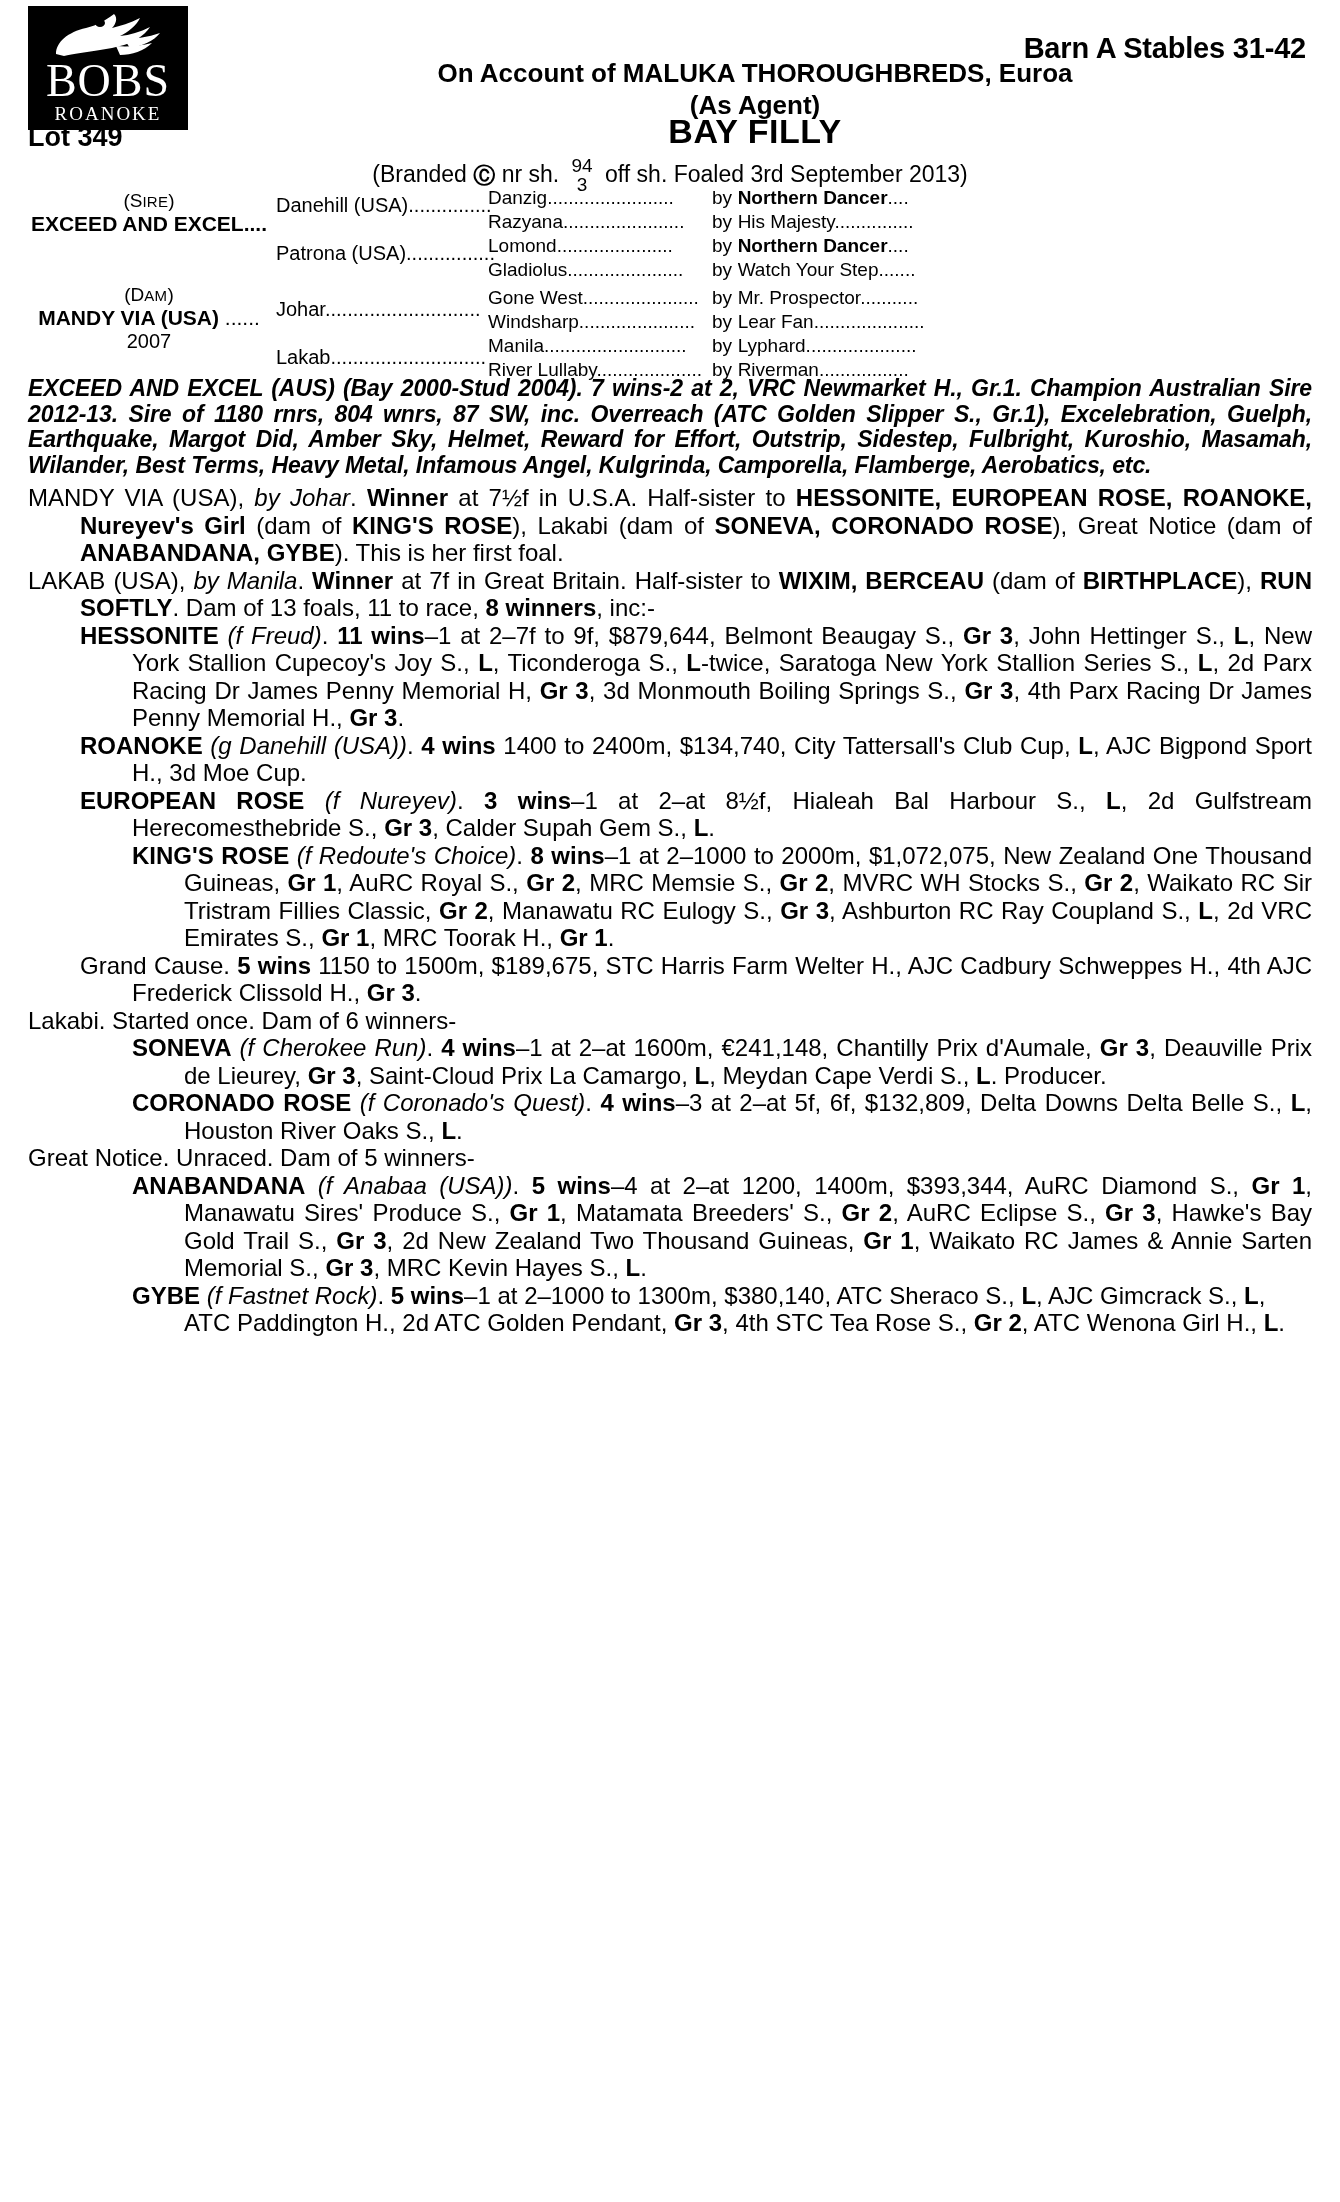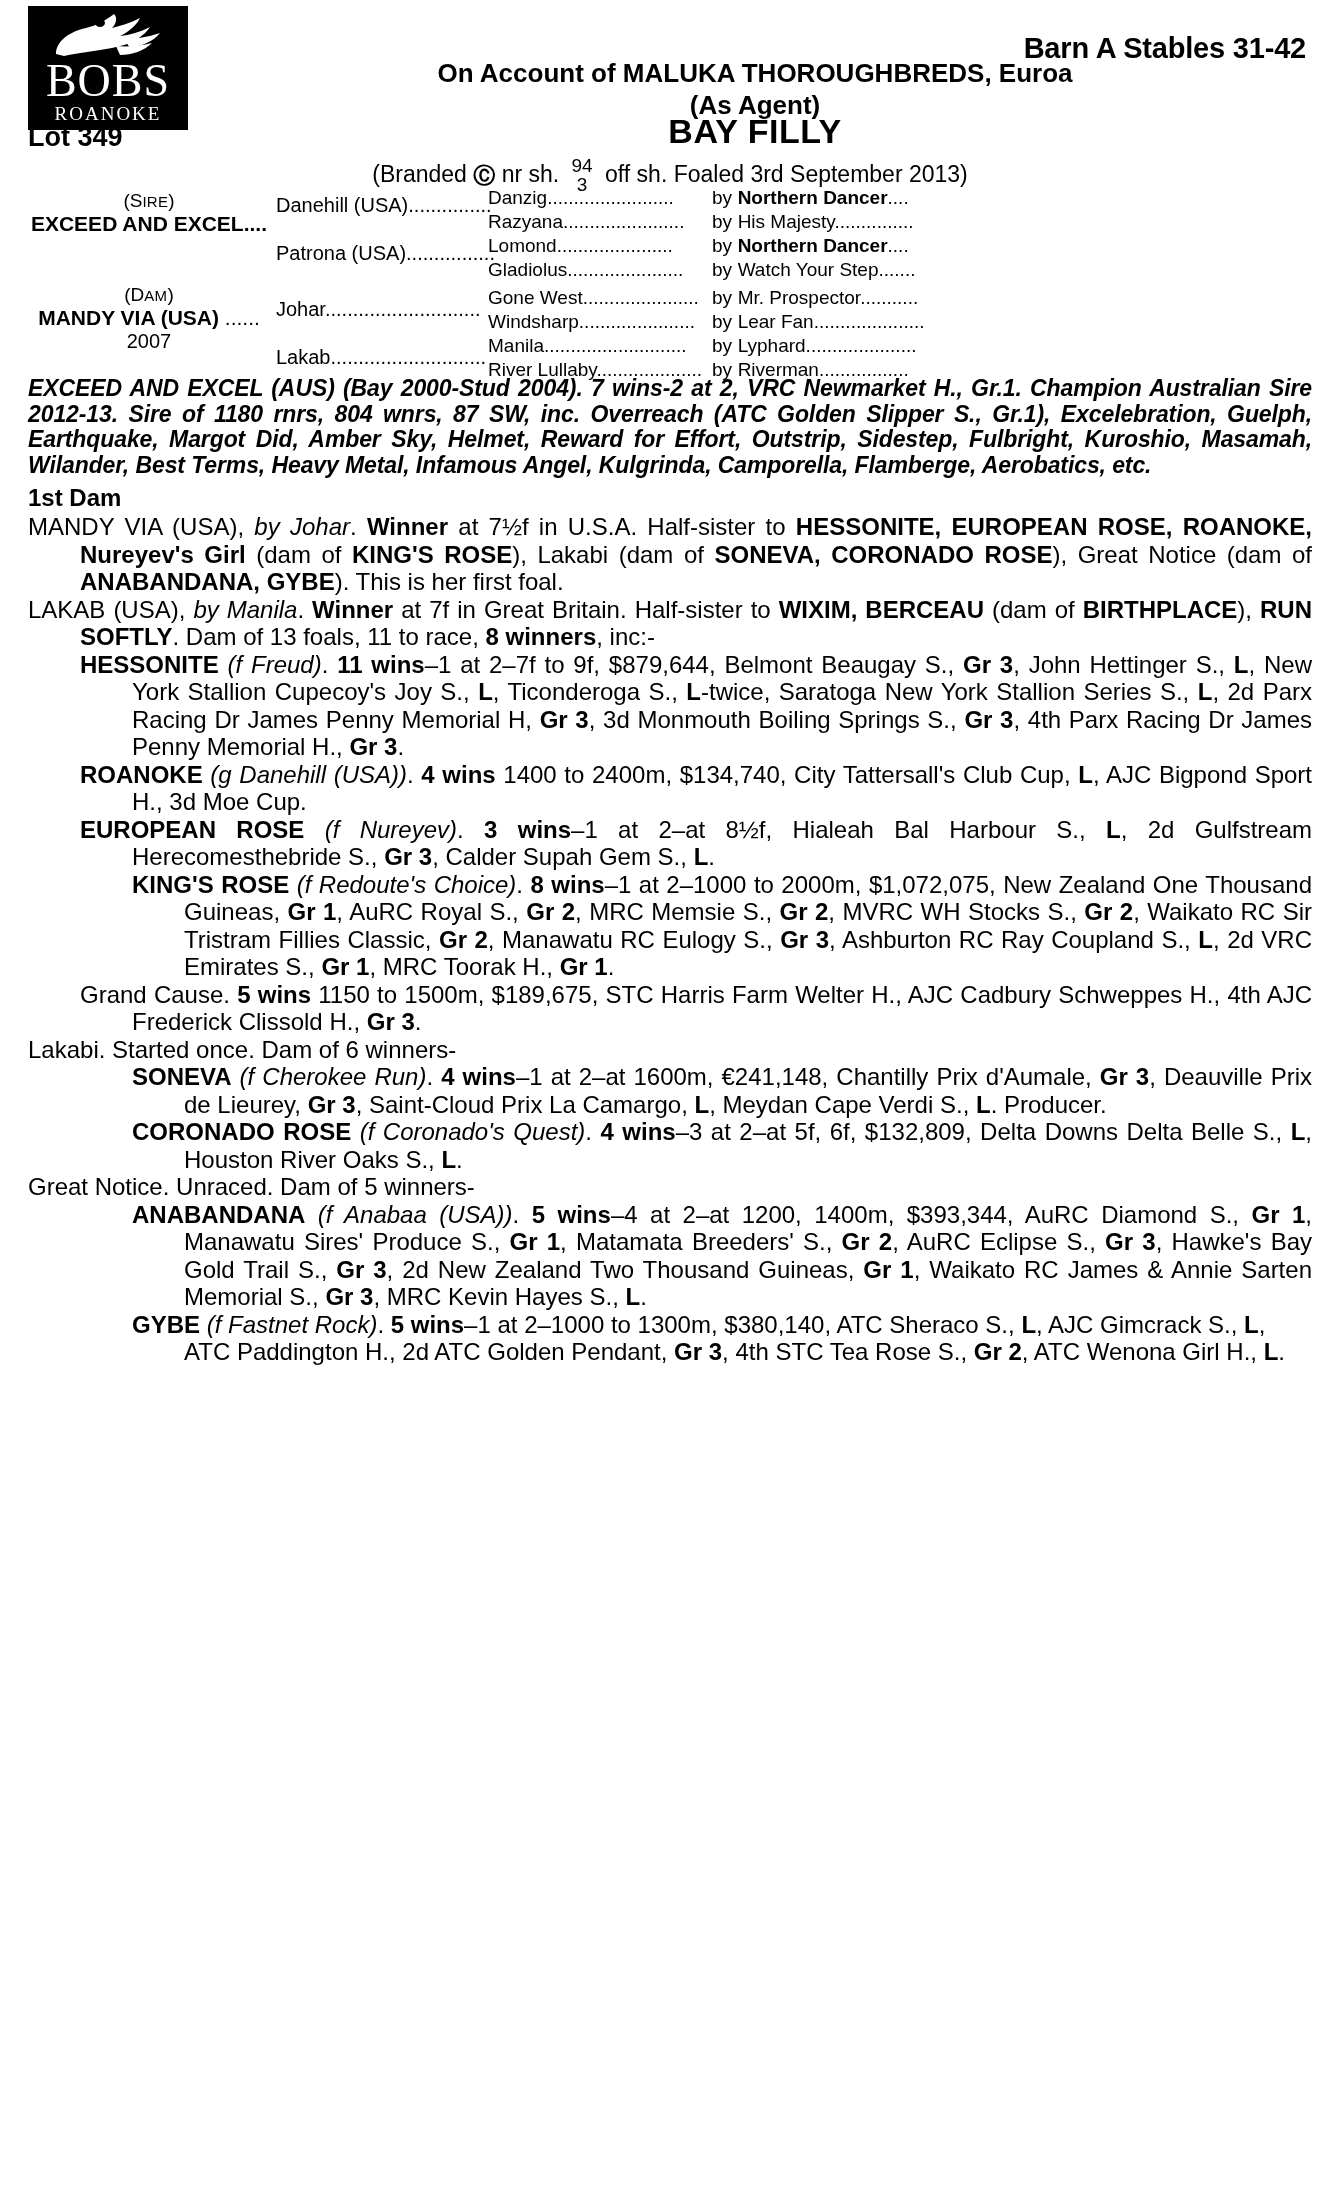--- a/index.html
+++ b/index.html
@@ -310,21 +310,20 @@
     <div class="col3" style="position:absolute;top:148px;"><span class="gp">Manila</span><span class="gp dots">...........................</span></div>
     <div class="col4" style="position:absolute;top:148px;"><span class="gp">by</span> <span class="gp">Lyphard</span><span class="gp dots">.....................</span></div>
 
     <div class="col3" style="position:absolute;top:172px;"><span class="gp">River Lullaby</span><span class="gp dots">....................</span></div>
     <div class="col4" style="position:absolute;top:172px;"><span class="gp">by</span> <span class="gp">Riverman</span><span class="gp dots">.................</span></div>
   </div>
 
   <div class="sire-para">EXCEED AND EXCEL (AUS) (Bay 2000-Stud 2004). 7 wins-2 at 2, VRC Newmarket H., Gr.1. Champion Australian Sire 2012-13. Sire of 1180 rnrs, 804 wnrs, 87 SW, inc. Overreach (ATC Golden Slipper S., Gr.1), Excelebration, Guelph, Earthquake, Margot Did, Amber Sky, Helmet, Reward for Effort, Outstrip, Sidestep, Fulbright, Kuroshio, Masamah, Wilander, Best Terms, Heavy Metal, Infamous Angel, Kulgrinda, Camporella, Flamberge, Aerobatics, etc.</div>
 
   <div id="dam-sections">
-      <div class="dam-head">1st Dam</div>
       <p class="para lvl0 hang"><span>MANDY VIA (USA), </span><span style="font-style: italic;">by Johar</span><span>. </span><span style="font-weight: bold;">Winner</span><span> at 7½f in U.S.A. Half-sister to </span><span style="font-weight: bold;">HESSONITE, EUROPEAN ROSE, ROANOKE, Nureyev's Girl</span><span> (dam of </span><span style="font-weight: bold;">KING'S ROSE</span><span>), Lakabi (dam of </span><span style="font-weight: bold;">SONEVA, CORONADO ROSE</span><span>), Great Notice (dam of </span><span style="font-weight: bold;">ANABANDANA, GYBE</span><span>). This is her first foal.</span></p>
       <p class="para lvl0 hang"><span>LAKAB (USA), </span><span style="font-style: italic;">by Manila</span><span>. </span><span style="font-weight: bold;">Winner</span><span> at 7f in Great Britain. Half-sister to </span><span style="font-weight: bold;">WIXIM, BERCEAU</span><span> (dam of </span><span style="font-weight: bold;">BIRTHPLACE</span><span>), </span><span style="font-weight: bold;">RUN SOFTLY</span><span>. Dam of 13 foals, 11 to race, </span><span style="font-weight: bold;">8 winners</span><span>, inc:-</span></p>
       <p class="para lvl1"><span style="font-weight: bold;">HESSONITE</span><span style="font-style: italic;"> (f Freud)</span><span>. </span><span style="font-weight: bold;">11 wins</span><span>–1 at 2–7f to 9f, $879,644, Belmont Beaugay S., </span><span style="font-weight: bold;">Gr 3</span><span>, John Hettinger S., </span><span style="font-weight: bold;">L</span><span>, New York Stallion Cupecoy's Joy S., </span><span style="font-weight: bold;">L</span><span>, Ticonderoga S., </span><span style="font-weight: bold;">L</span><span>-twice, Saratoga New York Stallion Series S., </span><span style="font-weight: bold;">L</span><span>, 2d Parx Racing Dr James Penny Memorial H, </span><span style="font-weight: bold;">Gr 3</span><span>, 3d Monmouth Boiling Springs S., </span><span style="font-weight: bold;">Gr 3</span><span>, 4th Parx Racing Dr James Penny Memorial H., </span><span style="font-weight: bold;">Gr 3</span><span>.</span></p>
       <p class="para lvl1"><span style="font-weight: bold;">ROANOKE</span><span style="font-style: italic;"> (g Danehill (USA))</span><span>. </span><span style="font-weight: bold;">4 wins</span><span> 1400 to 2400m, $134,740, City Tattersall's Club Cup, </span><span style="font-weight: bold;">L</span><span>, AJC Bigpond Sport H., 3d Moe Cup.</span></p>
       <p class="para lvl1"><span style="font-weight: bold;">EUROPEAN ROSE</span><span style="font-style: italic;"> (f Nureyev)</span><span>. </span><span style="font-weight: bold;">3 wins</span><span>–1 at 2–at 8½f, Hialeah Bal Harbour S., </span><span style="font-weight: bold;">L</span><span>, 2d Gulfstream Herecomesthebride S., </span><span style="font-weight: bold;">Gr 3</span><span>, Calder Supah Gem S., </span><span style="font-weight: bold;">L</span><span>.</span></p>
       <p class="para lvl2"><span style="font-weight: bold;">KING'S ROSE</span><span style="font-style: italic;"> (f Redoute's Choice)</span><span>. </span><span style="font-weight: bold;">8 wins</span><span>–1 at 2–1000 to 2000m, $1,072,075, New Zealand One Thousand Guineas, </span><span style="font-weight: bold;">Gr 1</span><span>, AuRC Royal S., </span><span style="font-weight: bold;">Gr 2</span><span>, MRC Memsie S., </span><span style="font-weight: bold;">Gr 2</span><span>, MVRC WH Stocks S., </span><span style="font-weight: bold;">Gr 2</span><span>, Waikato RC Sir Tristram Fillies Classic, </span><span style="font-weight: bold;">Gr 2</span><span>, Manawatu RC Eulogy S., </span><span style="font-weight: bold;">Gr 3</span><span>, Ashburton RC Ray Coupland S., </span><span style="font-weight: bold;">L</span><span>, 2d VRC Emirates S., </span><span style="font-weight: bold;">Gr 1</span><span>, MRC Toorak H., </span><span style="font-weight: bold;">Gr 1</span><span>.</span></p>
       <p class="para lvl1"><span>Grand Cause. </span><span style="font-weight: bold;">5 wins</span><span> 1150 to 1500m, $189,675, STC Harris Farm Welter H., AJC Cadbury Schweppes H., 4th AJC Frederick Clissold H., </span><span style="font-weight: bold;">Gr 3</span><span>.</span></p>
       <p class="para lvl0 hang"><span>Lakabi. Started once. Dam of 6 winners-</span></p>
       <p class="para lvl2"><span style="font-weight: bold;">SONEVA</span><span style="font-style: italic;"> (f Cherokee Run)</span><span>. </span><span style="font-weight: bold;">4 wins</span><span>–1 at 2–at 1600m, €241,148, Chantilly Prix d'Aumale, </span><span style="font-weight: bold;">Gr 3</span><span>, Deauville Prix de Lieurey, </span><span style="font-weight: bold;">Gr 3</span><span>, Saint-Cloud Prix La Camargo, </span><span style="font-weight: bold;">L</span><span>, Meydan Cape Verdi S., </span><span style="font-weight: bold;">L</span><span>. Producer.</span></p>
       <p class="para lvl2"><span style="font-weight: bold;">CORONADO ROSE</span><span style="font-style: italic;"> (f Coronado's Quest)</span><span>. </span><span style="font-weight: bold;">4 wins</span><span>–3 at 2–at 5f, 6f, $132,809, Delta Downs Delta Belle S., </span><span style="font-weight: bold;">L</span><span>, Houston River Oaks S., </span><span style="font-weight: bold;">L</span><span>.</span></p>

